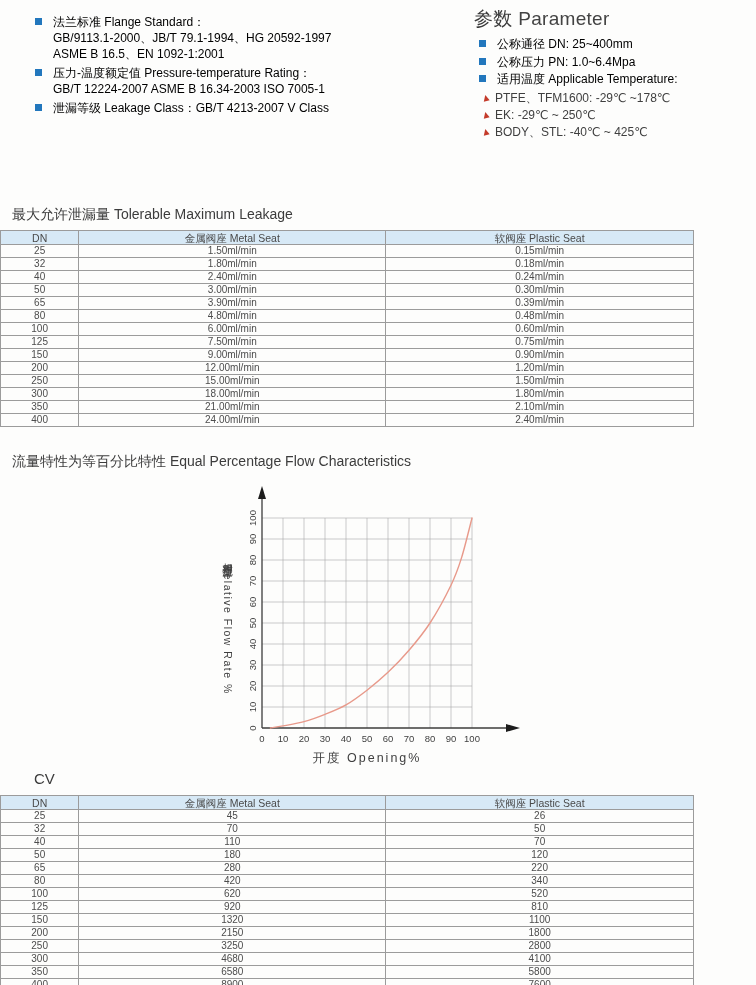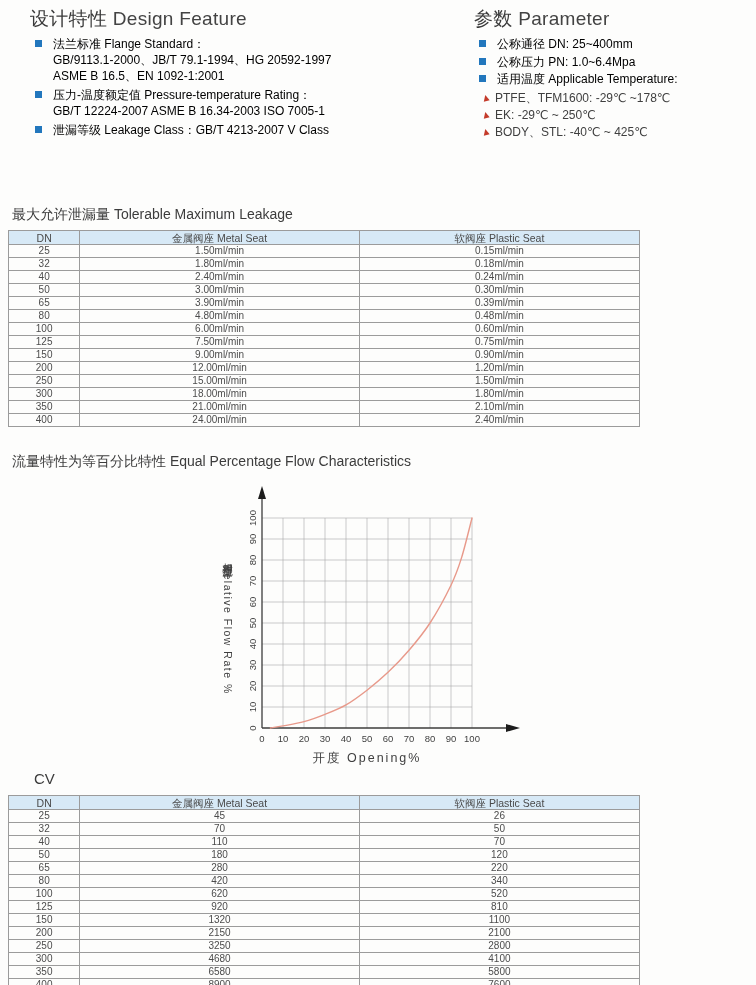--- a/index.html
+++ b/index.html
@@ -19,21 +19,21 @@
   .lines{font-size:12px;line-height:16px;color:#000000}
   .col-right ul.blist>li{margin-bottom:1px}
   .col-right .lines{line-height:16.5px}
   ul.sublist{list-style:none;margin:2px 0 0 9px}
   ul.sublist>li{display:flex;font-size:12px;line-height:17px;color:#3f3f3f}
   .tri{width:0;height:0;border-left:3.5px solid transparent;border-right:3.5px solid transparent;border-bottom:6px solid #c43b2a;margin:5px 6px 0 0;flex:none;transform:rotate(-14deg)}
 
   
   .tbl-section{padding-top:38px}
   h3.tbl-title{font-size:14px;font-weight:500;color:#3c3c3c;line-height:17px;margin-left:12px}
-  table.data{border-collapse:collapse;table-layout:fixed;width:632px;margin:7px 8px 0 8px;border:1.6px solid #6f6f6f}
+  table.data{border-collapse:collapse;table-layout:fixed;width:694px;margin:7px 8px 0 0;border:1.6px solid #6f6f6f}
   table.data th,table.data td{border:1px solid #9b9b9b;text-align:center;vertical-align:middle;font-weight:400;font-size:10px;color:#4c4c4c;padding:0;height:13px;line-height:12px}
   table.data thead th{background:#d7e9f6;height:14px;font-size:10.5px;color:#4a4a4a}
   table.cv td{height:12.8px}
   col.c-dn{width:11.3%} col.c-metal{width:44.3%} col.c-plastic{width:44.4%}
 
   
   .chart-section{padding-top:26px}
   .chart-wrap{position:relative;height:292px;margin-top:8px}
   .chart-wrap svg{display:block;margin-left:207px}
   svg{font-family:"Liberation Sans","DejaVu Sans",sans-serif}
@@ -48,21 +48,20 @@
   .cv-section{padding-top:0}
   h3.cv-title{font-size:15px;font-weight:400;color:#3c3c3c;line-height:18px;margin-left:34px}
 </style>
 </head>
 <body>
 
 <div class="page">
 
   <div class="top-row">
     <section class="col-left">
-      <h2 class="sec-title"><span class="zh">设计特性</span> <span class="en">Design Feature</span></h2>
       <ul class="blist" id="design-list">
           <li>
             <span class="sq"></span>
             <div class="lines">
               <div>法兰标准 Flange Standard：</div>
               <div>GB/9113.1-2000、JB/T 79.1-1994、HG 20592-1997</div>
               <div>ASME B 16.5、EN 1092-1:2001</div>
             </div>
           </li>
           <li>
@@ -323,21 +322,21 @@
             <td>810</td>
           </tr>
           <tr>
             <td>150</td>
             <td>1320</td>
             <td>1100</td>
           </tr>
           <tr>
             <td>200</td>
             <td>2150</td>
-            <td>2100</td>
+            <td>1800</td>
           </tr>
           <tr>
             <td>250</td>
             <td>3250</td>
             <td>2800</td>
           </tr>
           <tr>
             <td>300</td>
             <td>4680</td>
             <td>4100</td>

